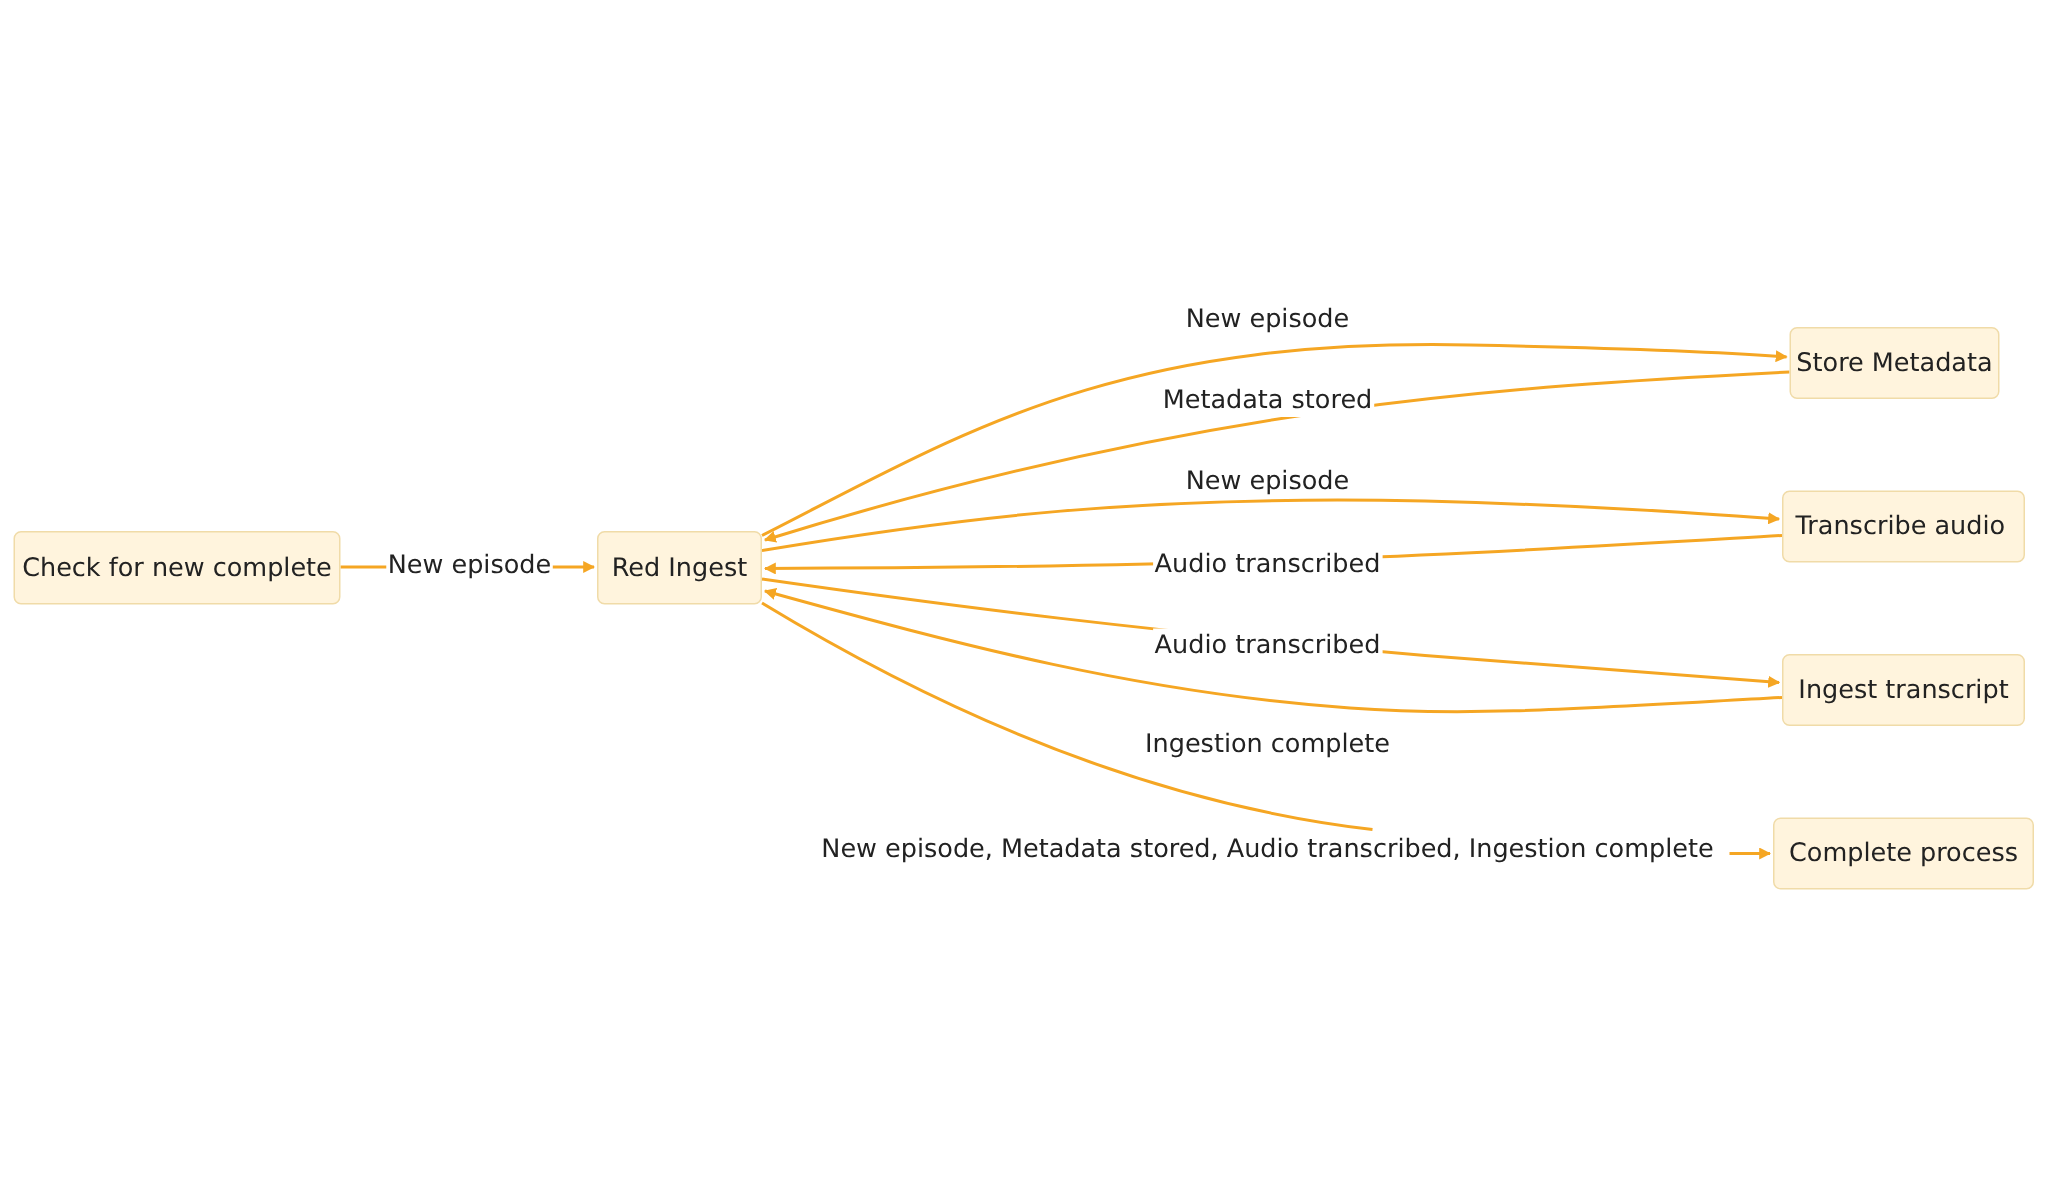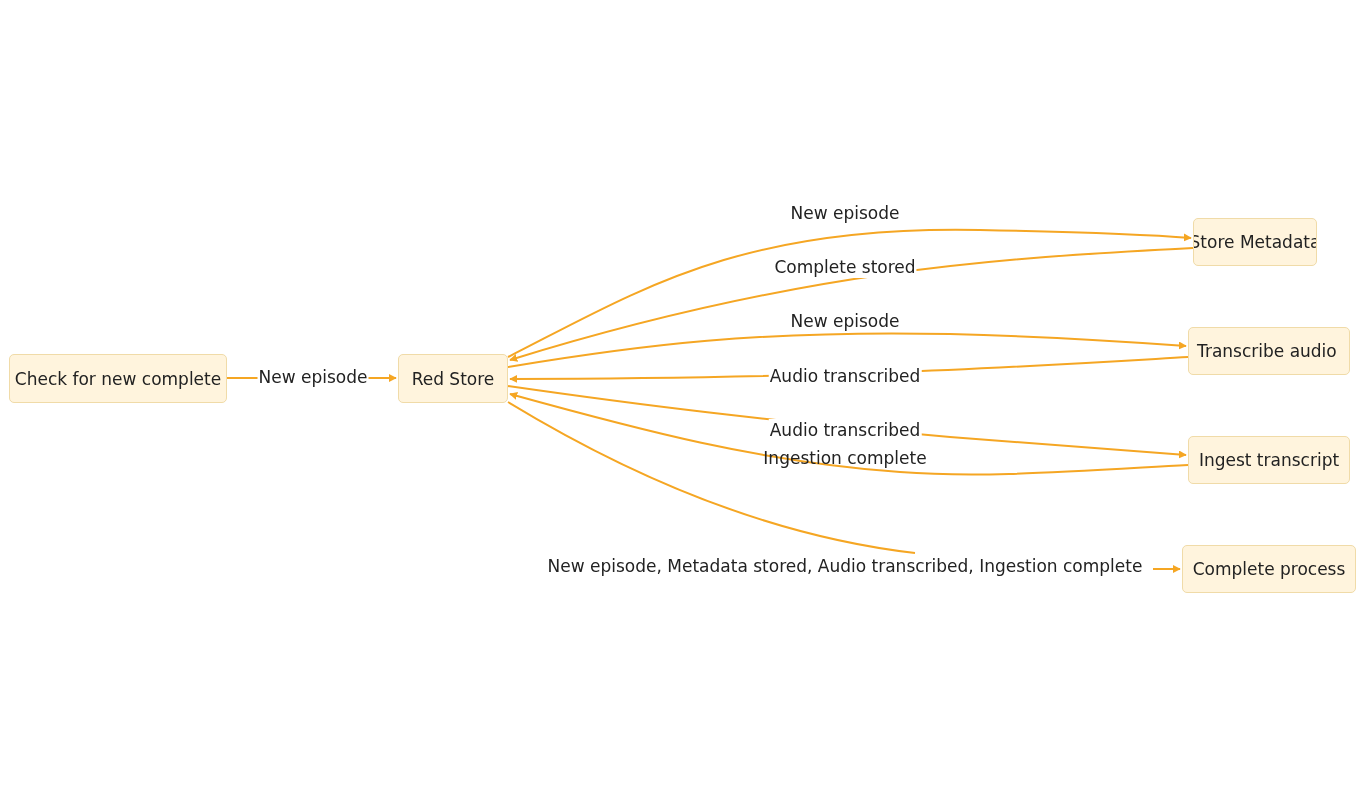--- a/index.html
+++ b/index.html
@@ -73,39 +73,39 @@
       <path d="M1188,465 C1060,472 980,478 900,472 C760,462 640,430 510,394" fill="none" stroke="#f5a623" stroke-width="2" marker-end="url(#arrowhead)"></path>
       <path d="M508,402 C620,470 760,535 915,553 M1153,569 L1180,569" fill="none" stroke="#f5a623" stroke-width="2" marker-end="url(#arrowhead)"></path>
     </g>
 </svg>
 
 <div class="node" id="node-check" style="left:9px; top:354px; width:218px; height:49px;">
   <span>Check for new complete</span>
 </div>
 
 <div class="node" id="node-redpanda" style="left:398px; top:354px; width:110px; height:49px;">
-  <span>Red Store</span>
+  <span>Red Ingest</span>
 </div>
 
-<div class="node" id="node-store" style="left:1193px; top:218px; width:124px; height:48px;">
+<div class="node" id="node-store" style="left:1193px; top:218px; width:140px; height:48px;">
   <span>Store Metadata</span>
 </div>
 
 <div class="node" id="node-transcribe" style="left:1188px; top:327px; width:162px; height:48px; justify-content:flex-start;">
   <span>Transcribe audio</span>
 </div>
 
 <div class="node" id="node-ingest" style="left:1188px; top:436px; width:162px; height:48px;">
   <span>Ingest transcript</span>
 </div>
 
 <div class="node" id="node-complete" style="left:1182px; top:545px; width:174px; height:48px;text-align:center;">
   <span>Complete process</span>
 </div>
 
 <div class="edge-label" style="left:313px; top:377px;">New episode</div>
 <div class="edge-label transparent-bg" style="left:845px; top:213px;">New episode</div>
-<div class="edge-label" style="left:845px; top:267px;">Complete stored</div>
+<div class="edge-label" style="left:845px; top:267px;">Metadata stored</div>
 <div class="edge-label transparent-bg" style="left:845px; top:321px;">New episode</div>
 <div class="edge-label" style="left:845px; top:376px;">Audio transcribed</div>
 <div class="edge-label" style="left:845px; top:430px;">Audio transcribed</div>
-<div class="edge-label transparent-bg" style="left:845px; top:458px;">Ingestion complete</div>
+<div class="edge-label transparent-bg" style="left:845px; top:496px;">Ingestion complete</div>
 <div class="edge-label" style="left:845px; top:566px;">New episode, Metadata stored, Audio transcribed, Ingestion complete</div>
 
 </body></html>

